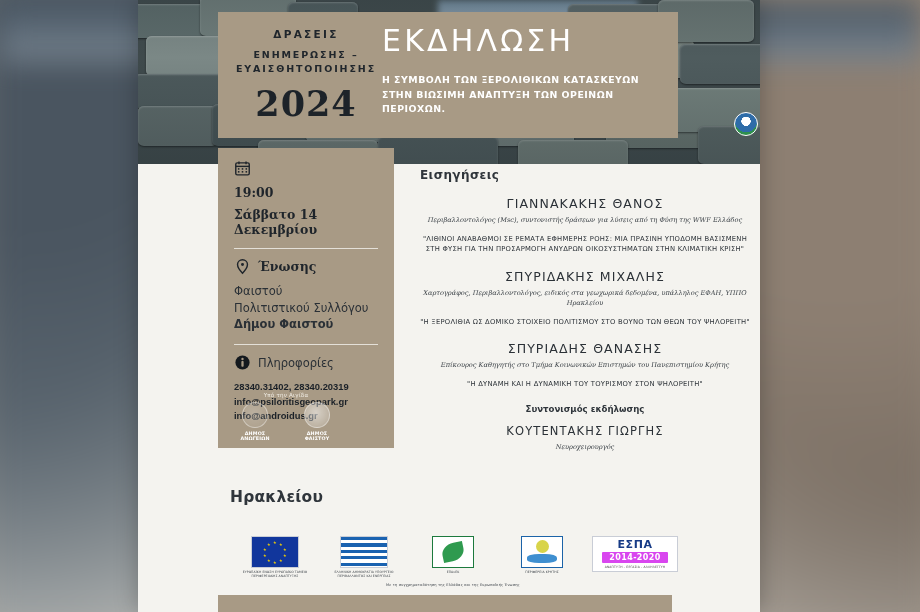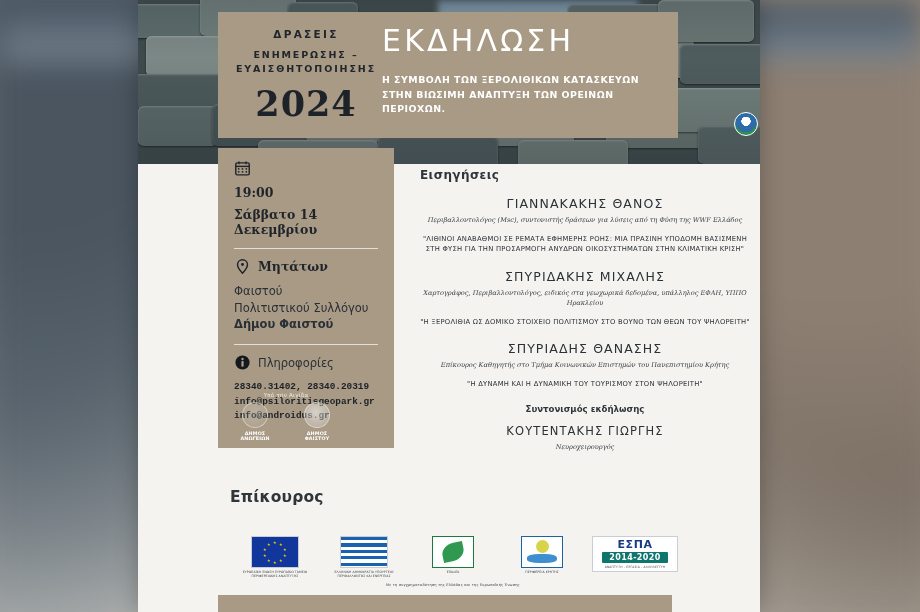--- a/index.html
+++ b/index.html
@@ -94,21 +94,21 @@
   .ic-icon{width:17px;height:17px;display:block;}
   .ic-time{font-family:"DejaVu Serif","Liberation Serif",serif;font-weight:700;font-size:12.5px;margin-top:8px;}
   .ic-date{font-family:"DejaVu Serif","Liberation Serif",serif;font-weight:700;font-size:12.5px;margin-top:7px;}
   .hr{border:0;border-top:1px solid #efece6;margin:11px 0 9px 0;opacity:.85;}
   .ic-row{display:flex;align-items:center;gap:7px;}
   .ic-place{font-family:"DejaVu Serif","Liberation Serif",serif;font-weight:700;font-size:12.5px;}
   .ic-venue{font-size:11.5px;line-height:1.45;margin-top:8px;color:#2a3036;}
   .ic-venue b{font-weight:700;}
   .ic-infolabel{font-size:11.5px;color:#2a3036;}
   .ic-contacts{
-    font-family:Liberation Mono, monospace;font-weight:700;
+    font-family:Liberation Sans, sans-serif;font-weight:700;
     font-size:9.4px;line-height:1.55;margin-top:9px;color:#1b2128;
   }
   .aegis{position:absolute;left:92px;top:392px;width:112px;text-align:center;}
   .aegis .lbl{font-size:5.6px;color:#f0ece4;letter-spacing:.2px;}
   .aegis .logos{display:flex;gap:18px;justify-content:center;margin-top:4px;}
   .aegis .logo{width:44px;text-align:center;}
   .aegis .seal{
     width:24px;height:24px;border-radius:50%;margin:0 auto;
     background:radial-gradient(circle at 45% 40%,rgba(255,255,255,.55),rgba(255,255,255,.12));
     border:1px solid rgba(255,255,255,.4);
@@ -171,21 +171,21 @@
     width:40px;height:30px;margin:0 auto;border:1.5px solid #1b63a8;background:#fff;position:relative;overflow:hidden;
   }
   .crete-logo .tree{position:absolute;left:14px;top:3px;width:13px;height:13px;background:#d8d44a;border-radius:50%;}
   .crete-logo .isl{position:absolute;left:5px;bottom:4px;width:30px;height:9px;background:#3f8fd0;border-radius:40%;}
   .espa{
     width:84px;height:34px;margin:0 auto;border:1px solid #c9cdd6;background:#fff;
     display:flex;flex-direction:column;align-items:center;justify-content:center;
   }
   .espa .t{font-size:11px;font-weight:700;color:#173b86;letter-spacing:.6px;line-height:1;}
   .espa .y{
-    font-size:8px;font-weight:700;color:#fff;background:#0f766e;
+    font-size:8px;font-weight:700;color:#fff;background:#d946ef;
     padding:1px 7px;margin-top:2px;letter-spacing:.4px;border-radius:1px;
   }
   .espa .f{font-size:3px;color:#444;margin-top:1.5px;letter-spacing:.2px;}
   .fund-note{
     position:absolute;left:80px;top:583px;width:470px;text-align:center;
     font-size:3.6px;color:#3c4249;letter-spacing:.15px;
   }
 
   .bottombar{position:absolute;left:80px;top:595px;width:454px;height:17px;background:#a89a85;}
 </style>
@@ -269,21 +269,21 @@
       <div class="ic-time">19:00</div>
       <div class="ic-date">Σάββατο 14 Δεκεμβρίου</div>
 
       <hr class="hr">
 
       <div class="ic-row">
         <svg class="ic-icon" viewBox="0 0 24 24">
           <path d="M12 2.5c-4 0-7 3-7 6.8 0 5 7 12.2 7 12.2s7-7.2 7-12.2c0-3.8-3-6.8-7-6.8z" fill="none" stroke="#1f252b" stroke-width="2"></path>
           <circle cx="12" cy="9.2" r="2.1" fill="#1f252b"></circle>
         </svg>
-        <span class="ic-place">Μητάτων</span>
+        <span class="ic-place">Ένωσης</span>
       </div>
 
       <div class="ic-venue">
         <span>Φαιστού</span><br>
         <span>Πολιτιστικού Συλλόγου</span><br>
         <b>Δήμου Φαιστού</b>
       </div>
 
       <hr class="hr">
 
@@ -339,21 +339,21 @@
       </div>
 
       <div class="coord">
         <div class="lead">Συντονισμός εκδήλωσης</div>
         <div class="nm">ΚΟΥΤΕΝΤΑΚΗΣ ΓΙΩΡΓΗΣ</div>
         <div class="role">Νευροχειρουργός</div>
       </div>
     </div>
 
     <div class="prog">
-      <h3>Επίκουρος</h3>
+      <h3>Ηρακλείου</h3>
     </div>
 
     <div class="funders">
       <div class="fund">
         <div class="eu-flag">
           <i style="left:21px;top:4px;">★</i>
             <i style="left:27px;top:6px;">★</i>
             <i style="left:31px;top:11px;">★</i>
           <i style="left:31px;top:17px;">★</i>
             <i style="left:27px;top:22px;">★</i>

